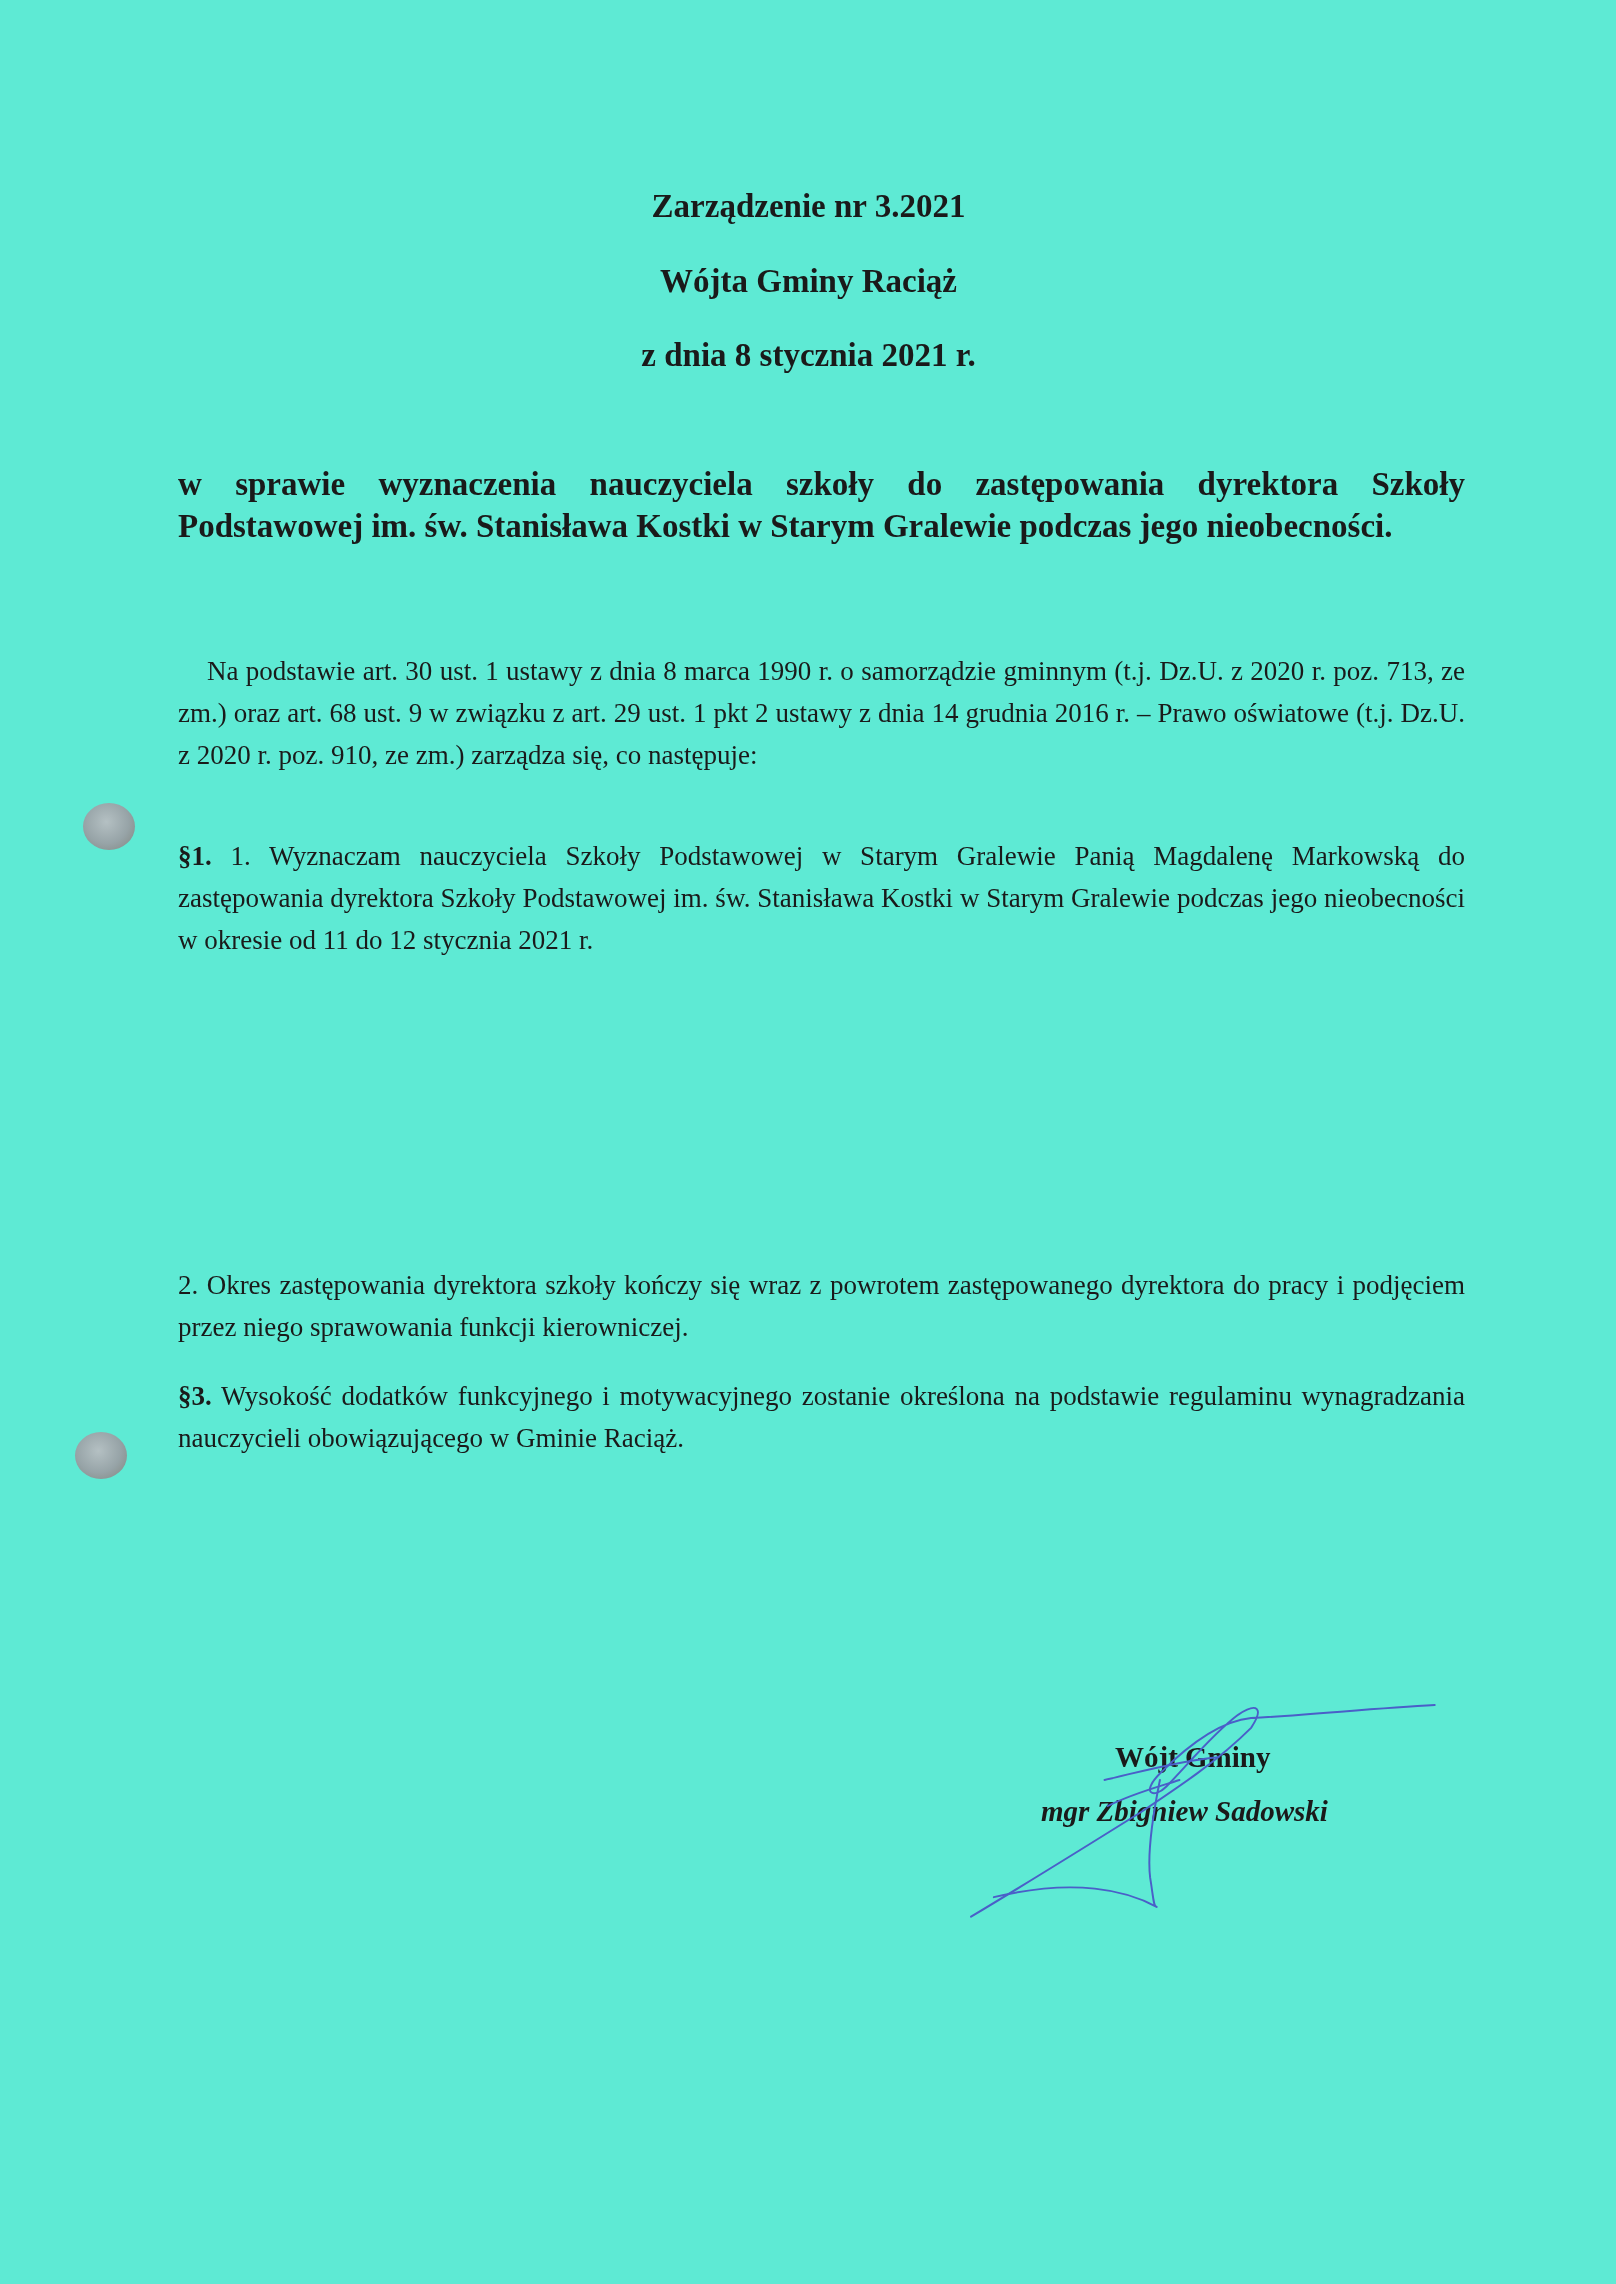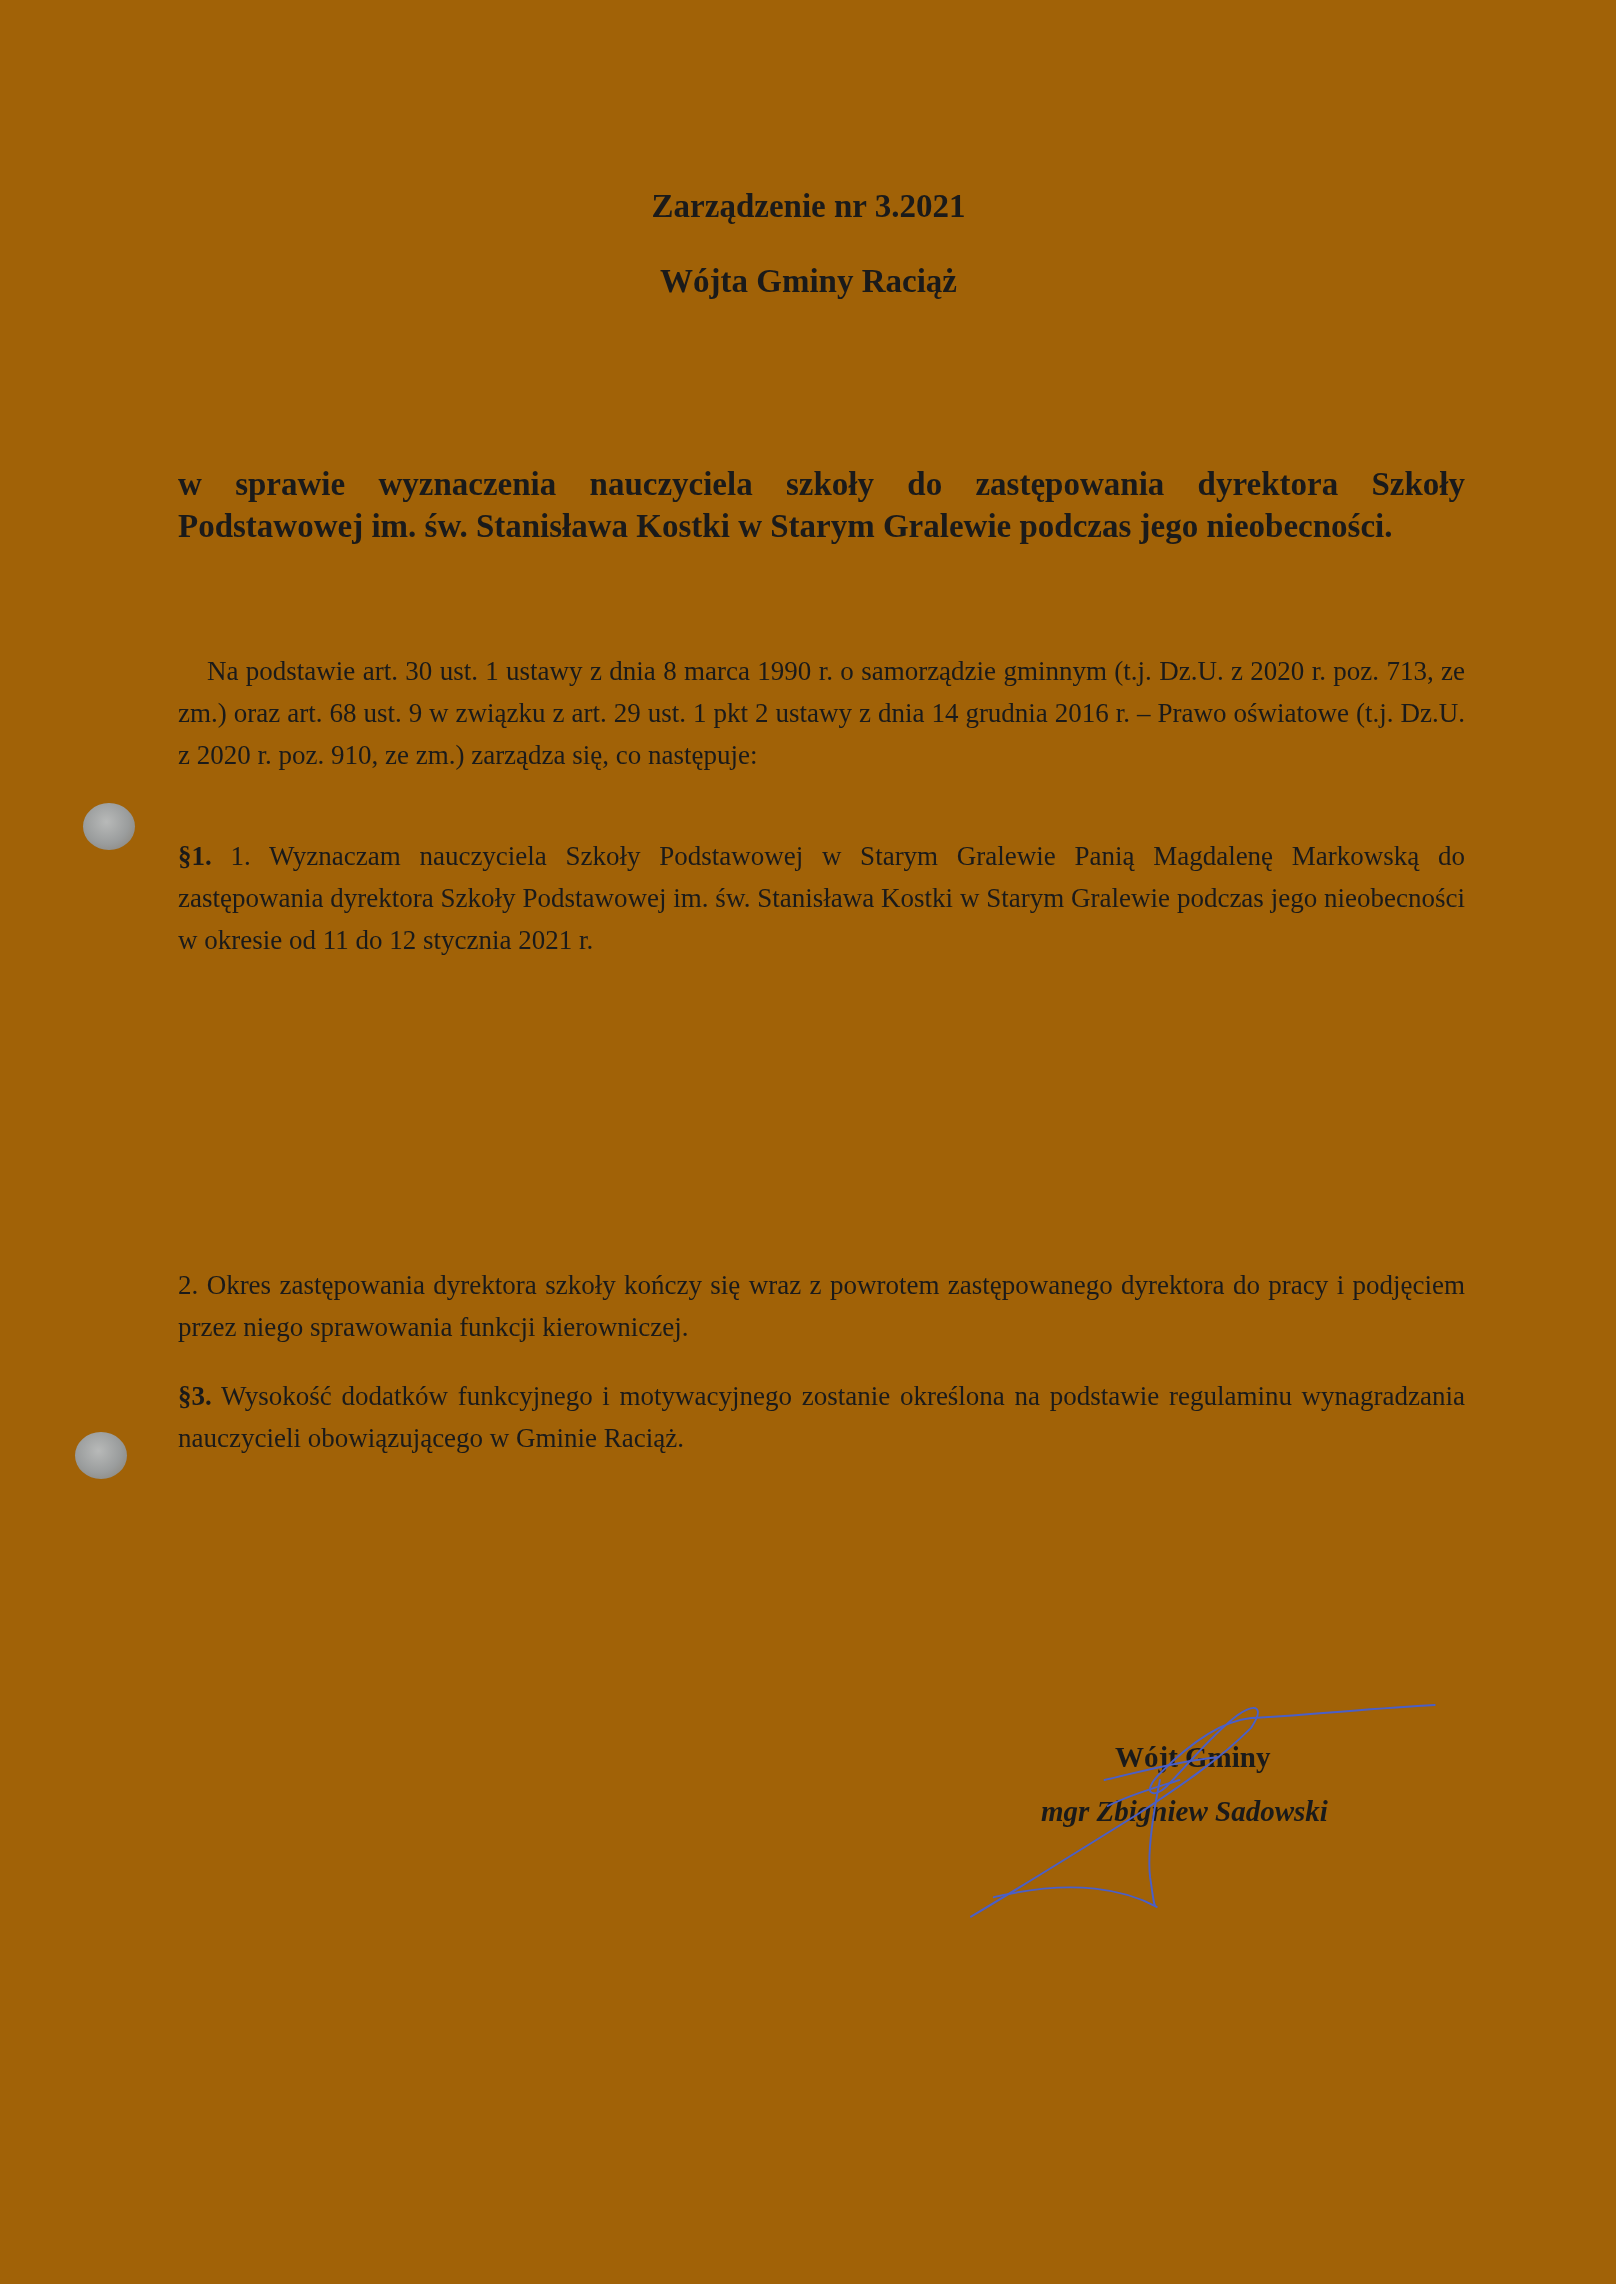--- a/index.html
+++ b/index.html
@@ -1,18 +1,18 @@
 <!DOCTYPE html>
 <html style="font-size:10.4px"><head>
 <meta charset="utf-8">
 <style>
   html, body { margin: 0; padding: 0; background: #ffffff; }
   body { width: 1617px; height: 2284px; position: relative; overflow: hidden;
          font-family: "Liberation Serif", "DejaVu Serif", serif; color: #1a1a1a; }
-  .page { position: absolute; left: 0; top: 0; width: 1617px; height: 2284px; background: #a16207; }
+  .page { position: absolute; left: 0; top: 0; width: 1617px; height: 2284px; background: #5eead4; }
   .title { position: absolute; left: 0; width: 1617px; text-align: center; font-weight: bold;
            font-size: 33px; line-height: 39px; }
   .t1 { top: 187px; } .t2 { top: 262px; } .t3 { top: 336px; }
   .subject { position: absolute; left: 178px; width: 1287px; top: 463px; font-weight: bold;
              font-size: 33px; line-height: 42px; text-align: justify; text-align-last: left; }
   .subject .l1 { display: block; text-align: justify; text-align-last: justify; }
   .p { position: absolute; left: 178px; width: 1287px; font-size: 27px; line-height: 42px;
        text-align: justify; margin-top: 26px; }
   .basis { top: 624px; text-indent: 29px; }
   .s1 { top: 809px; }
@@ -36,20 +36,21 @@
 </head>
 <body>
 
 <div class="page">
 
   <div class="hole hole1"></div>
   <div class="hole hole2"></div>
 
   <div class="title t1">Zarządzenie nr 3.2021</div>
   <div class="title t2">Wójta Gminy Raciąż</div>
+  <div class="title t3">z dnia 8 stycznia 2021 r.</div>
 
   <div class="subject">
     <span class="l1">w sprawie wyznaczenia nauczyciela szkoły do zastępowania dyrektora Szkoły</span>
     <span>Podstawowej im. św. Stanisława Kostki w Starym Gralewie  podczas jego nieobecności.</span>
   </div>
 
   <div class="p basis">Na podstawie art. 30 ust. 1 ustawy z dnia 8 marca 1990 r. o samorządzie gminnym (t.j. Dz.U. z 2020 r. poz. 713, ze zm.) oraz art. 68 ust. 9 w związku z art. 29 ust. 1 pkt 2 ustawy z dnia 14 grudnia 2016 r. – Prawo oświatowe (t.j. Dz.U. z 2020 r. poz. 910, ze zm.) zarządza się,  co następuje:</div>
 
   <div class="p s1">
     <b class="par">§1.</b><span> 1. Wyznaczam nauczyciela Szkoły Podstawowej w Starym Gralewie Panią Magdalenę Markowską do zastępowania dyrektora Szkoły Podstawowej im. św. Stanisława Kostki w Starym Gralewie podczas jego nieobecności w okresie od 11 do 12 stycznia 2021 r.</span>

